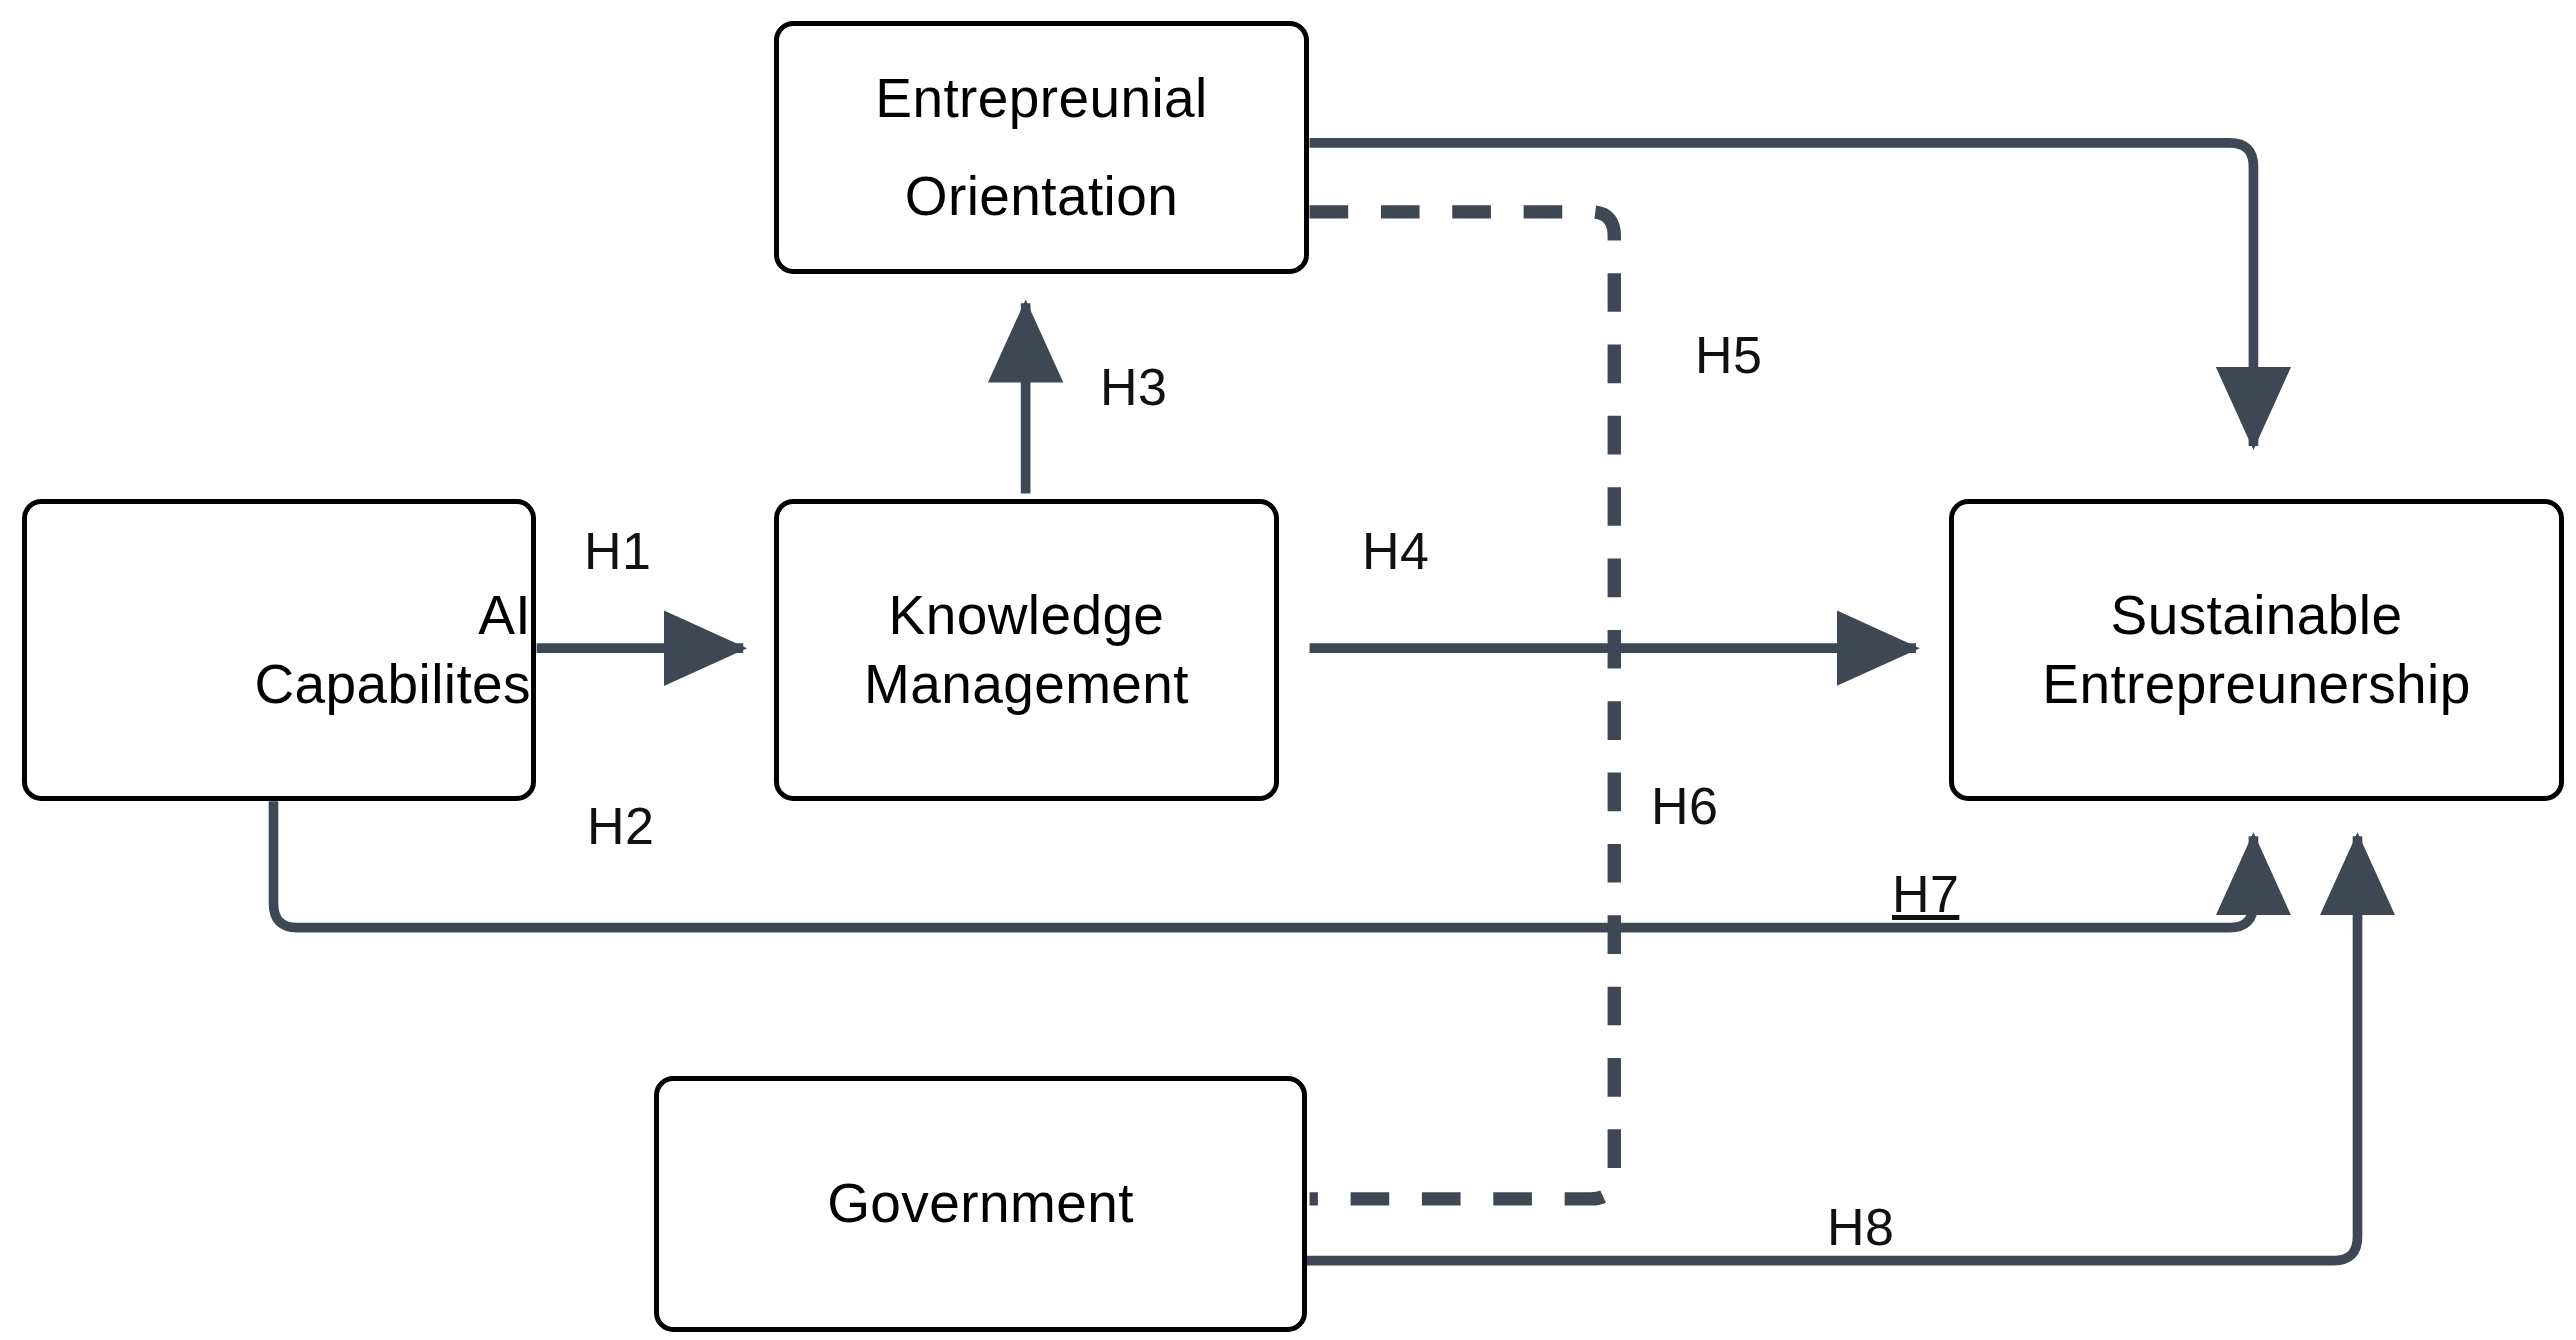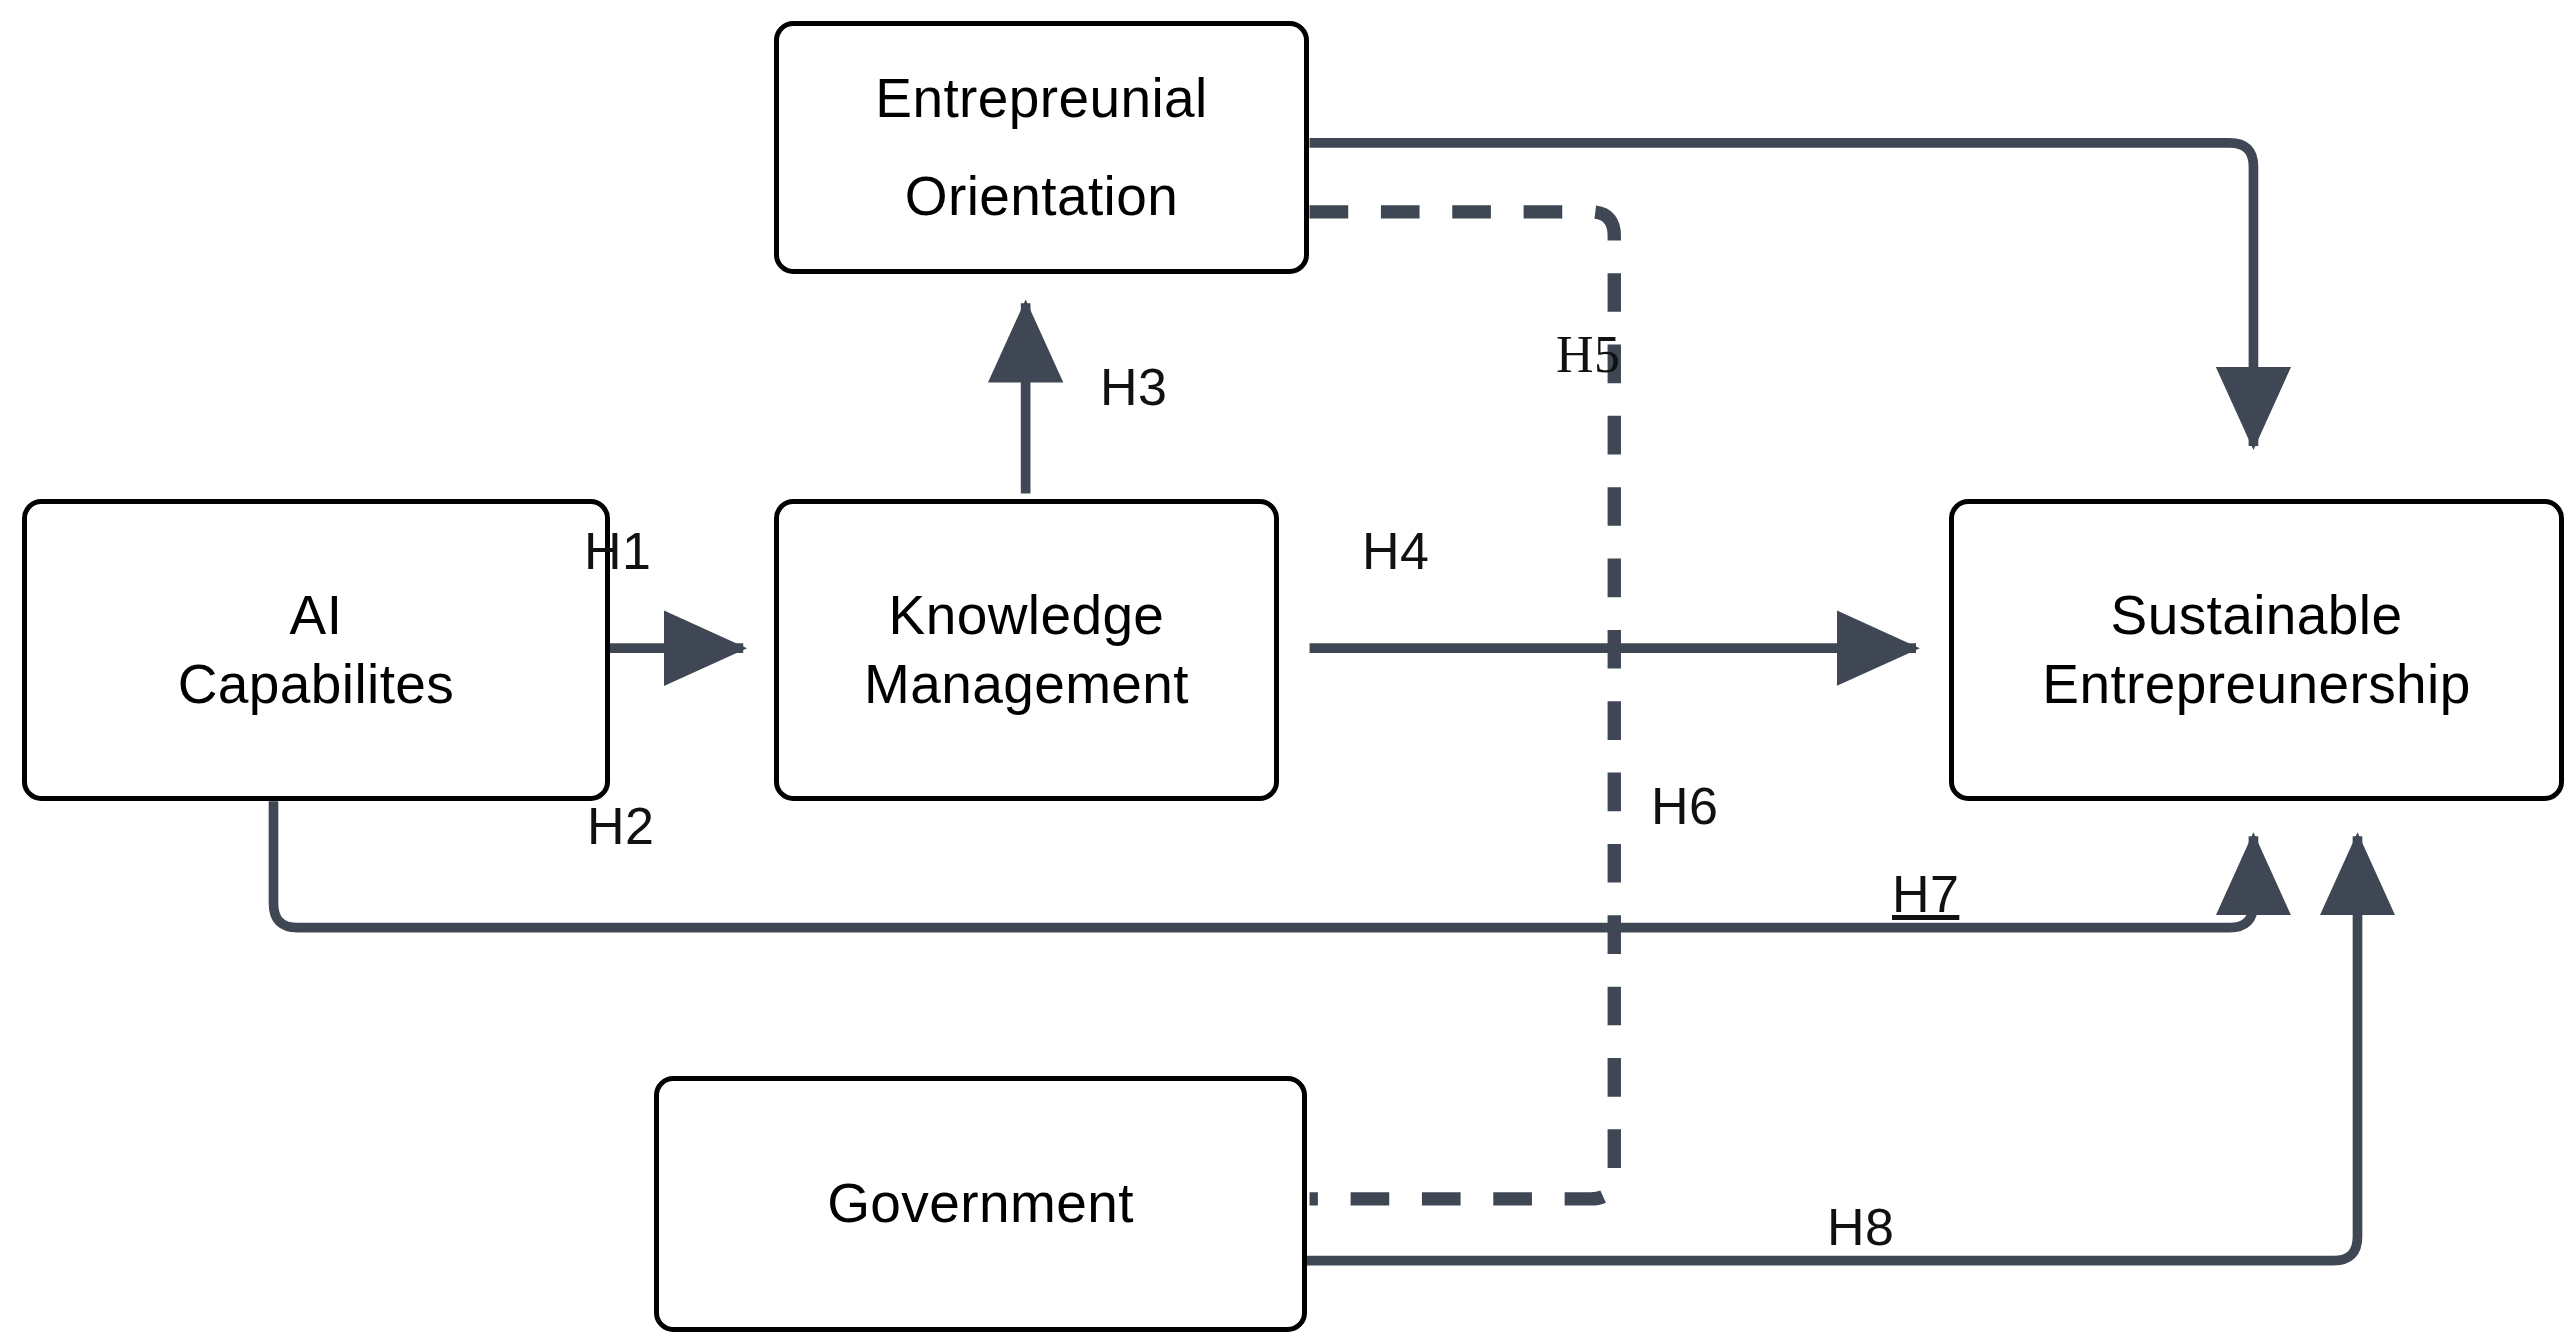--- a/index.html
+++ b/index.html
@@ -54,21 +54,21 @@
 
     <path d="M1762,192 L3000,192 Q3032,192 3032,224 L3032,600" fill="none" stroke="#3f4754" stroke-width="13" marker-end="url(#arrowhead)"></path>
 
     <path d="M368,1078 L368,1216 Q368,1248 400,1248 L3000,1248 Q3032,1248 3032,1216 L3032,1125" fill="none" stroke="#3f4754" stroke-width="13" marker-end="url(#arrowhead)"></path>
 
     <path d="M1762,285 L2140,285 Q2172,285 2172,317 L2172,1581 Q2172,1613 2140,1613 L1762,1613" fill="none" stroke="#3f4754" stroke-width="18" stroke-dasharray="52 44" stroke-linecap="butt"></path>
 
     <path d="M1757,1696 L3140,1696 Q3172,1696 3172,1664 L3172,1125" fill="none" stroke="#3f4754" stroke-width="13" marker-end="url(#arrowhead)"></path>
   </svg>
 
-  <div class="node" style="left:22px;top:499px;width:588px;height:302px;">
+  <div class="node" style="left:22px;top:499px;width:514px;height:302px;align-items:flex-end;">
     <span class="ln">AI</span>
     <span class="ln">Capabilites</span>
   </div>
 
   <div class="node" style="left:774px;top:499px;width:505px;height:302px;">
     <span class="ln">Knowledge</span>
     <span class="ln">Management</span>
   </div>
 
   <div class="node" style="left:774px;top:21px;width:535px;height:253px;gap:28px;">
@@ -86,21 +86,21 @@
   </div>
 
   <div class="edge-label" style="left:584px;top:525px;">H1</div>
 
   <div class="edge-label" style="left:587px;top:800px;">H2</div>
 
   <div class="edge-label" style="left:1100px;top:361px;">H3</div>
 
   <div class="edge-label" style="left:1362px;top:525px;">H4</div>
 
-  <div class="edge-label" style="left:1556px;top:329px;font-family:Liberation Serif, serif;">H5</div>
+  <div class="edge-label" style="left:1695px;top:329px;">H5</div>
 
   <div class="edge-label" style="left:1651px;top:780px;">H6</div>
 
   <div class="edge-label" style="left:1892px;top:868px;text-decoration:underline;">H7</div>
 
   <div class="edge-label" style="left:1827px;top:1201px;">H8</div>
 
 </div>
 
 

